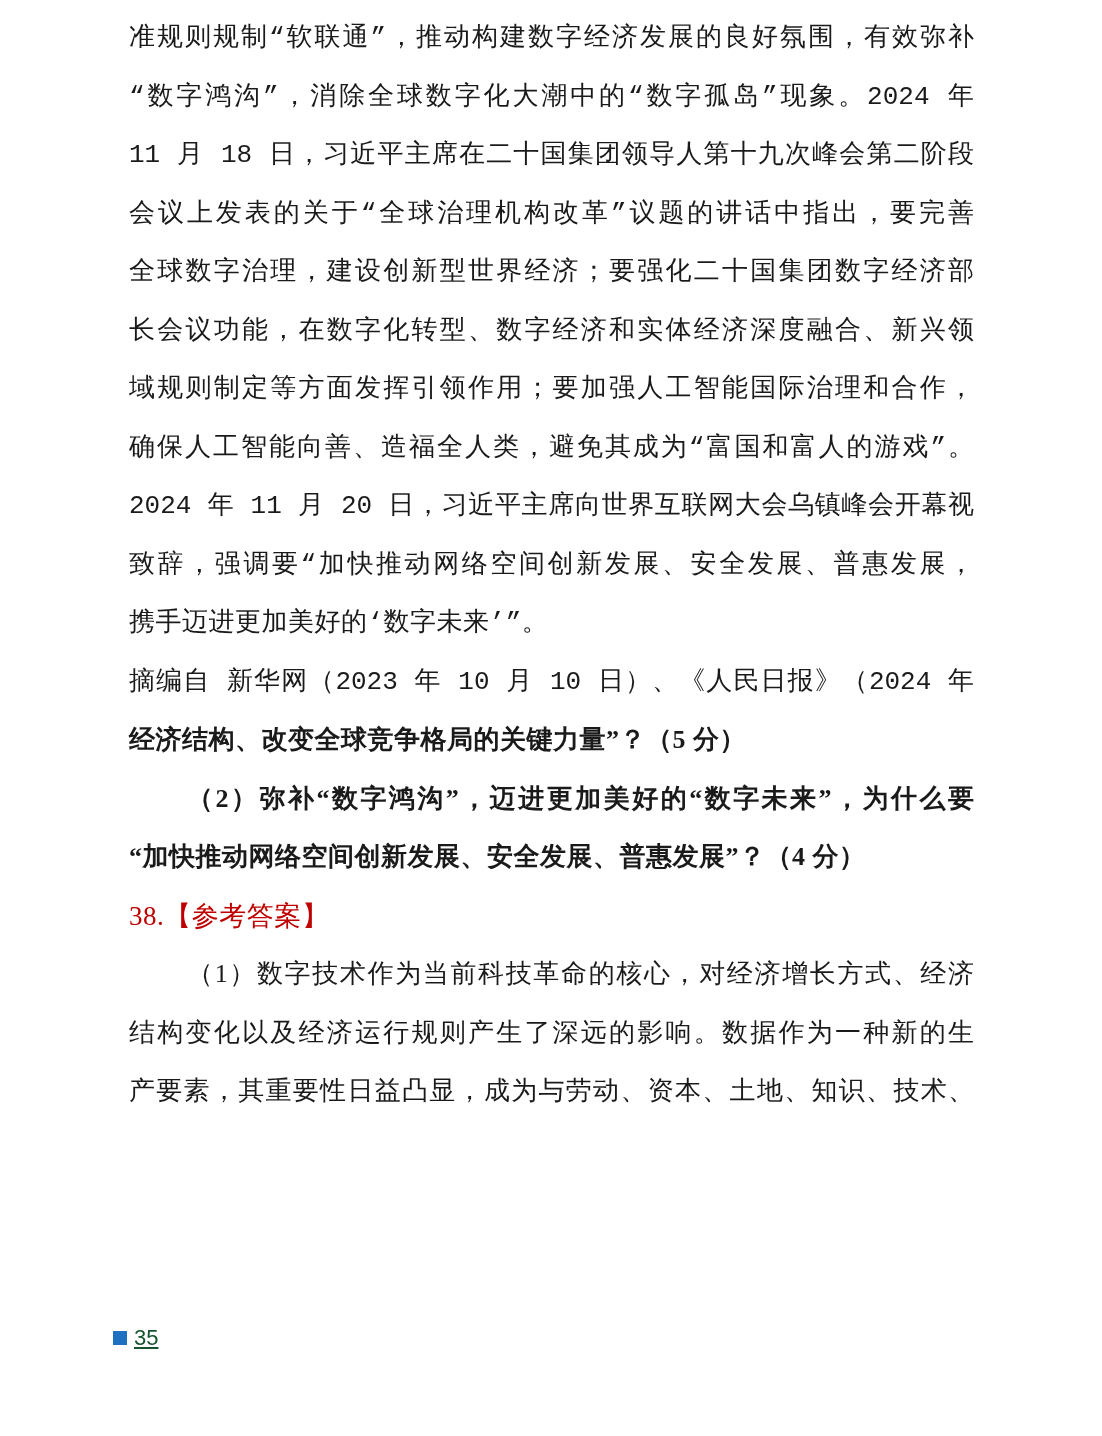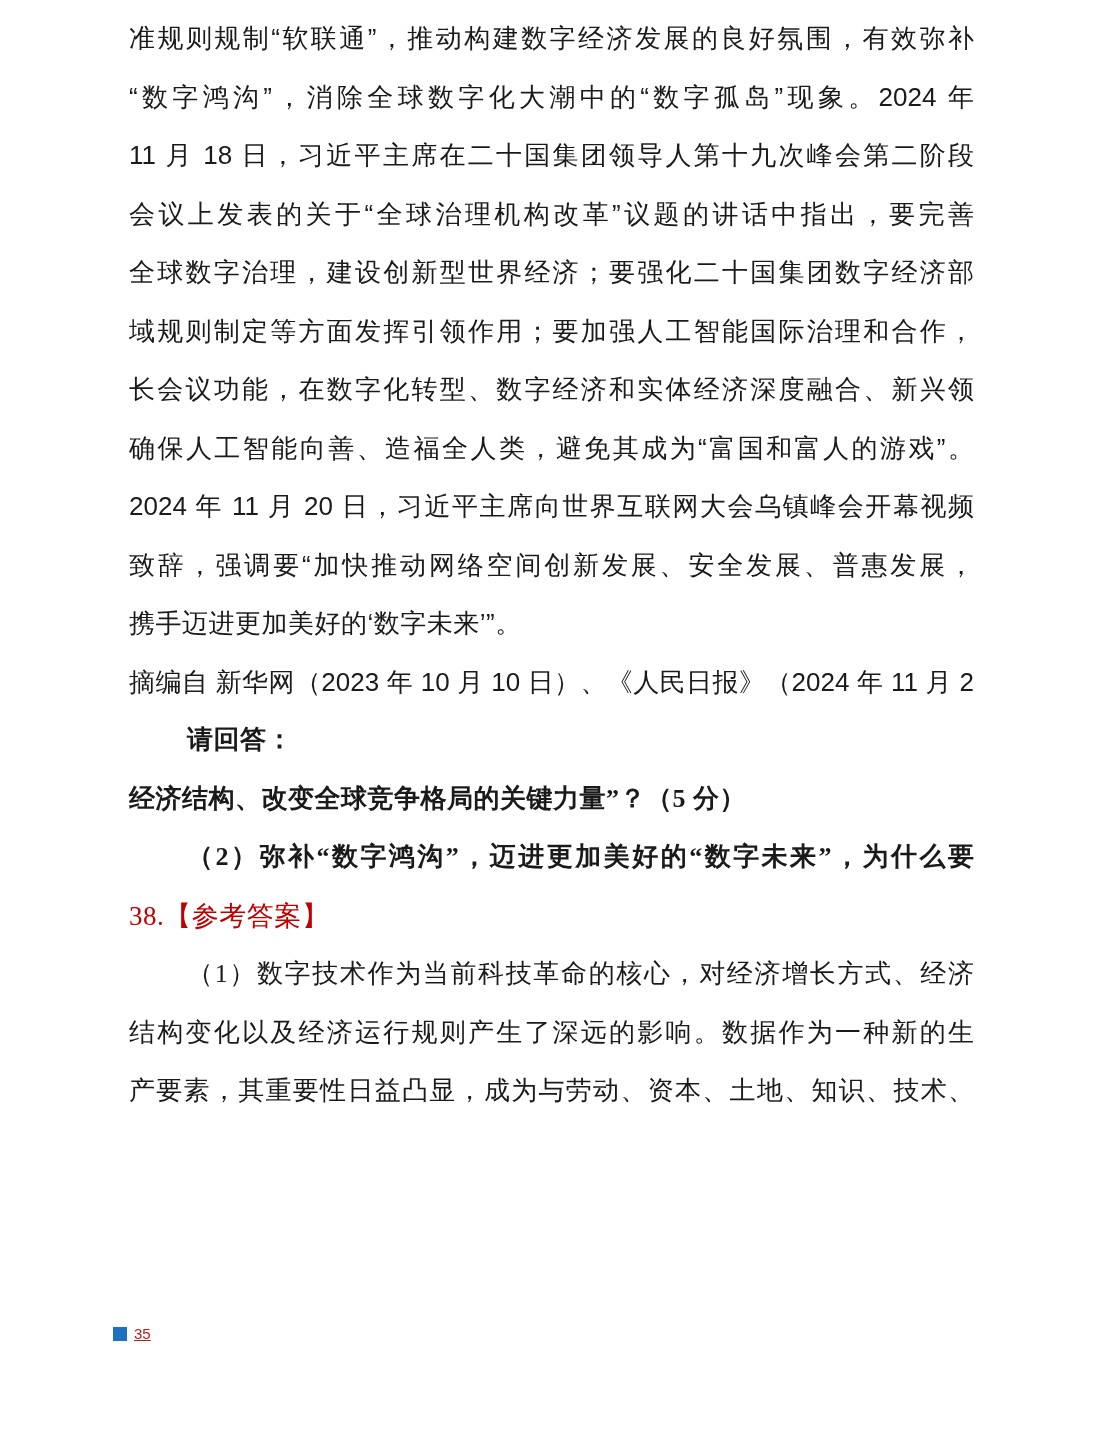--- a/index.html
+++ b/index.html
@@ -29,21 +29,21 @@
   .line.fill {
     white-space: normal;
     word-break: break-all;
     text-align: justify;
     text-align-last: justify;
     max-height: 58.5px;
     overflow: hidden;
     letter-spacing: 0;
   }
   .line.indent { padding-left: 58px; }
-  .s-material { font-family: Liberation Sans, sans-serif; }
+  .s-material { font-family: Liberation Mono, monospace; }
   .s-question { font-weight: 700; }
   .s-answer   { font-family: "Liberation Serif", serif; }
   .s-heading  {
     color: var(--heading-red, #c00000);
     font-weight: 400;
     font-size: 27px;
   }
   .footer {
     position: absolute;
     left: 113px;
@@ -53,45 +53,45 @@
     gap: 7px;
   }
   .sq {
     width: 14px;
     height: 14px;
     background: var(--marker-blue, #1e70c1);
     display: inline-block;
   }
   .pn {
     font-family: "Liberation Sans", sans-serif;
-    font-size: 15px;
-    color: #b91c1c;
+    font-size: 22px;
+    color: #14532d;
     text-decoration: underline;
   }
 </style>
 </head>
 <body>
 
 <div class="page">
   <div class="doc-body">
       <div class="line s-material fill">准规则规制“软联通”，推动构建数字经济发展的良好氛围，有效弥补</div>
       <div class="line s-material fill">“数字鸿沟”，消除全球数字化大潮中的“数字孤岛”现象。2024 年</div>
       <div class="line s-material fill">11 月 18 日，习近平主席在二十国集团领导人第十九次峰会第二阶段</div>
       <div class="line s-material fill">会议上发表的关于“全球治理机构改革”议题的讲话中指出，要完善</div>
       <div class="line s-material fill">全球数字治理，建设创新型世界经济；要强化二十国集团数字经济部</div>
+      <div class="line s-material fill">长会议功能，在数字化转型、数字经济和实体经济深度融合、新兴领</div>
       <div class="line s-material fill">域规则制定等方面发挥引领作用；要加强人工智能国际治理和合作，</div>
-      <div class="line s-material fill">长会议功能，在数字化转型、数字经济和实体经济深度融合、新兴领</div>
       <div class="line s-material fill">确保人工智能向善、造福全人类，避免其成为“富国和富人的游戏”。</div>
       <div class="line s-material fill">2024 年 11 月 20 日，习近平主席向世界互联网大会乌镇峰会开幕视频</div>
       <div class="line s-material fill">致辞，强调要“加快推动网络空间创新发展、安全发展、普惠发展，</div>
       <div class="line s-material">携手迈进更加美好的‘数字未来’”。</div>
       <div class="line s-material fill">摘编自 新华网（2023 年 10 月 10 日）、《人民日报》（2024 年 11 月 20</div>
-      <div class="line s-question indent">请回答：</div>
       <div class="line s-question">经济结构、改变全球竞争格局的关键力量”？（5 分）</div>
       <div class="line s-question fill indent">（2）弥补“数字鸿沟”，迈进更加美好的“数字未来”，为什么要</div>
+      <div class="line s-question">“加快推动网络空间创新发展、安全发展、普惠发展”？（4 分）</div>
       <div class="line s-heading">38.【参考答案】</div>
       <div class="line s-answer fill indent">（1）数字技术作为当前科技革命的核心，对经济增长方式、经济</div>
       <div class="line s-answer fill">结构变化以及经济运行规则产生了深远的影响。数据作为一种新的生</div>
       <div class="line s-answer fill">产要素，其重要性日益凸显，成为与劳动、资本、土地、知识、技术、</div>
     </div>
 
   <div class="footer">
     <span class="sq"></span>
     <span class="pn">35</span>
   </div>

